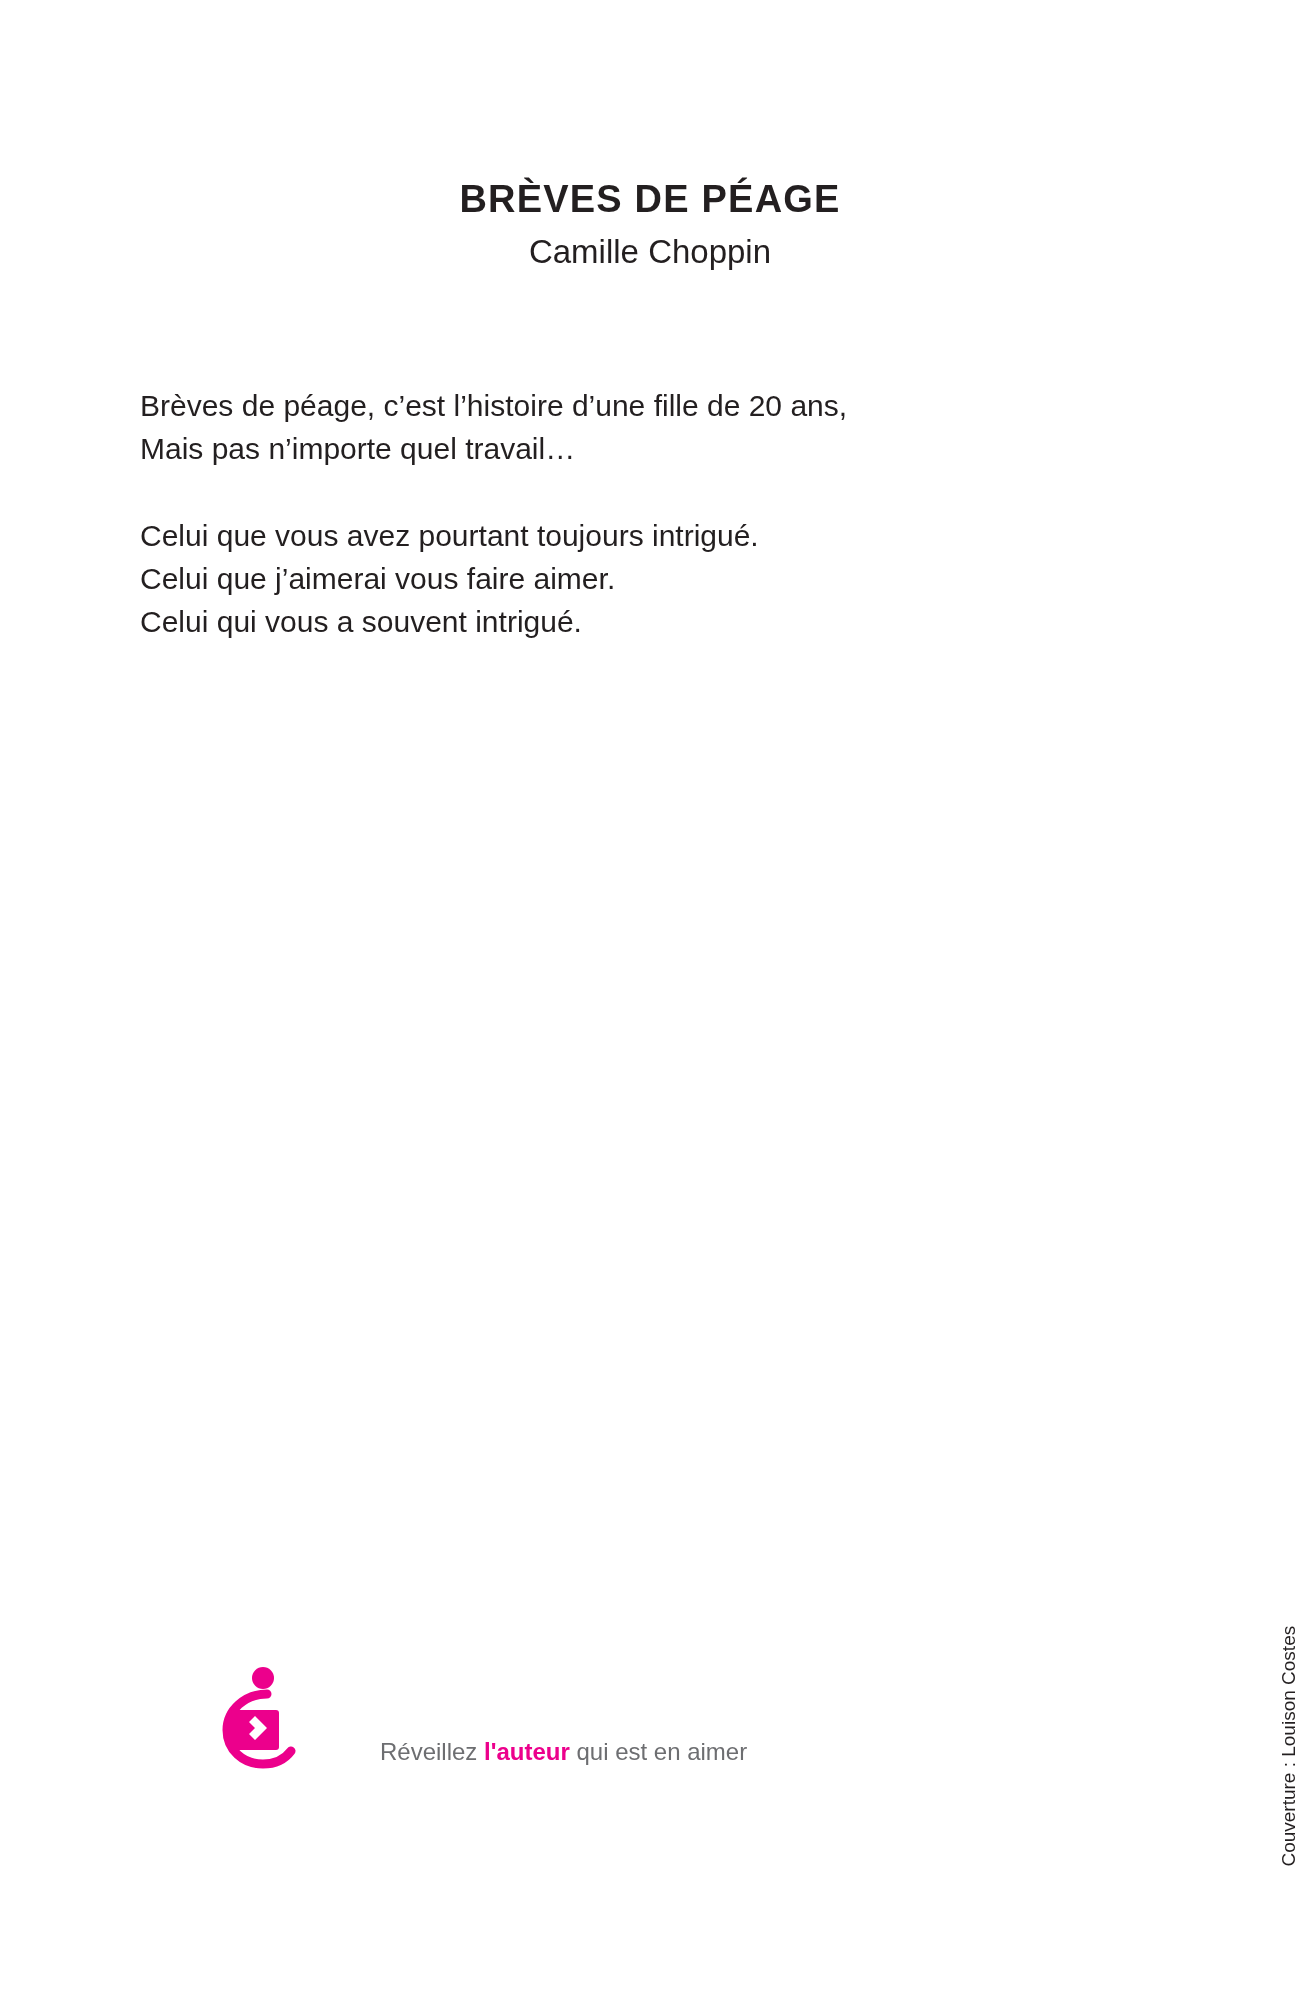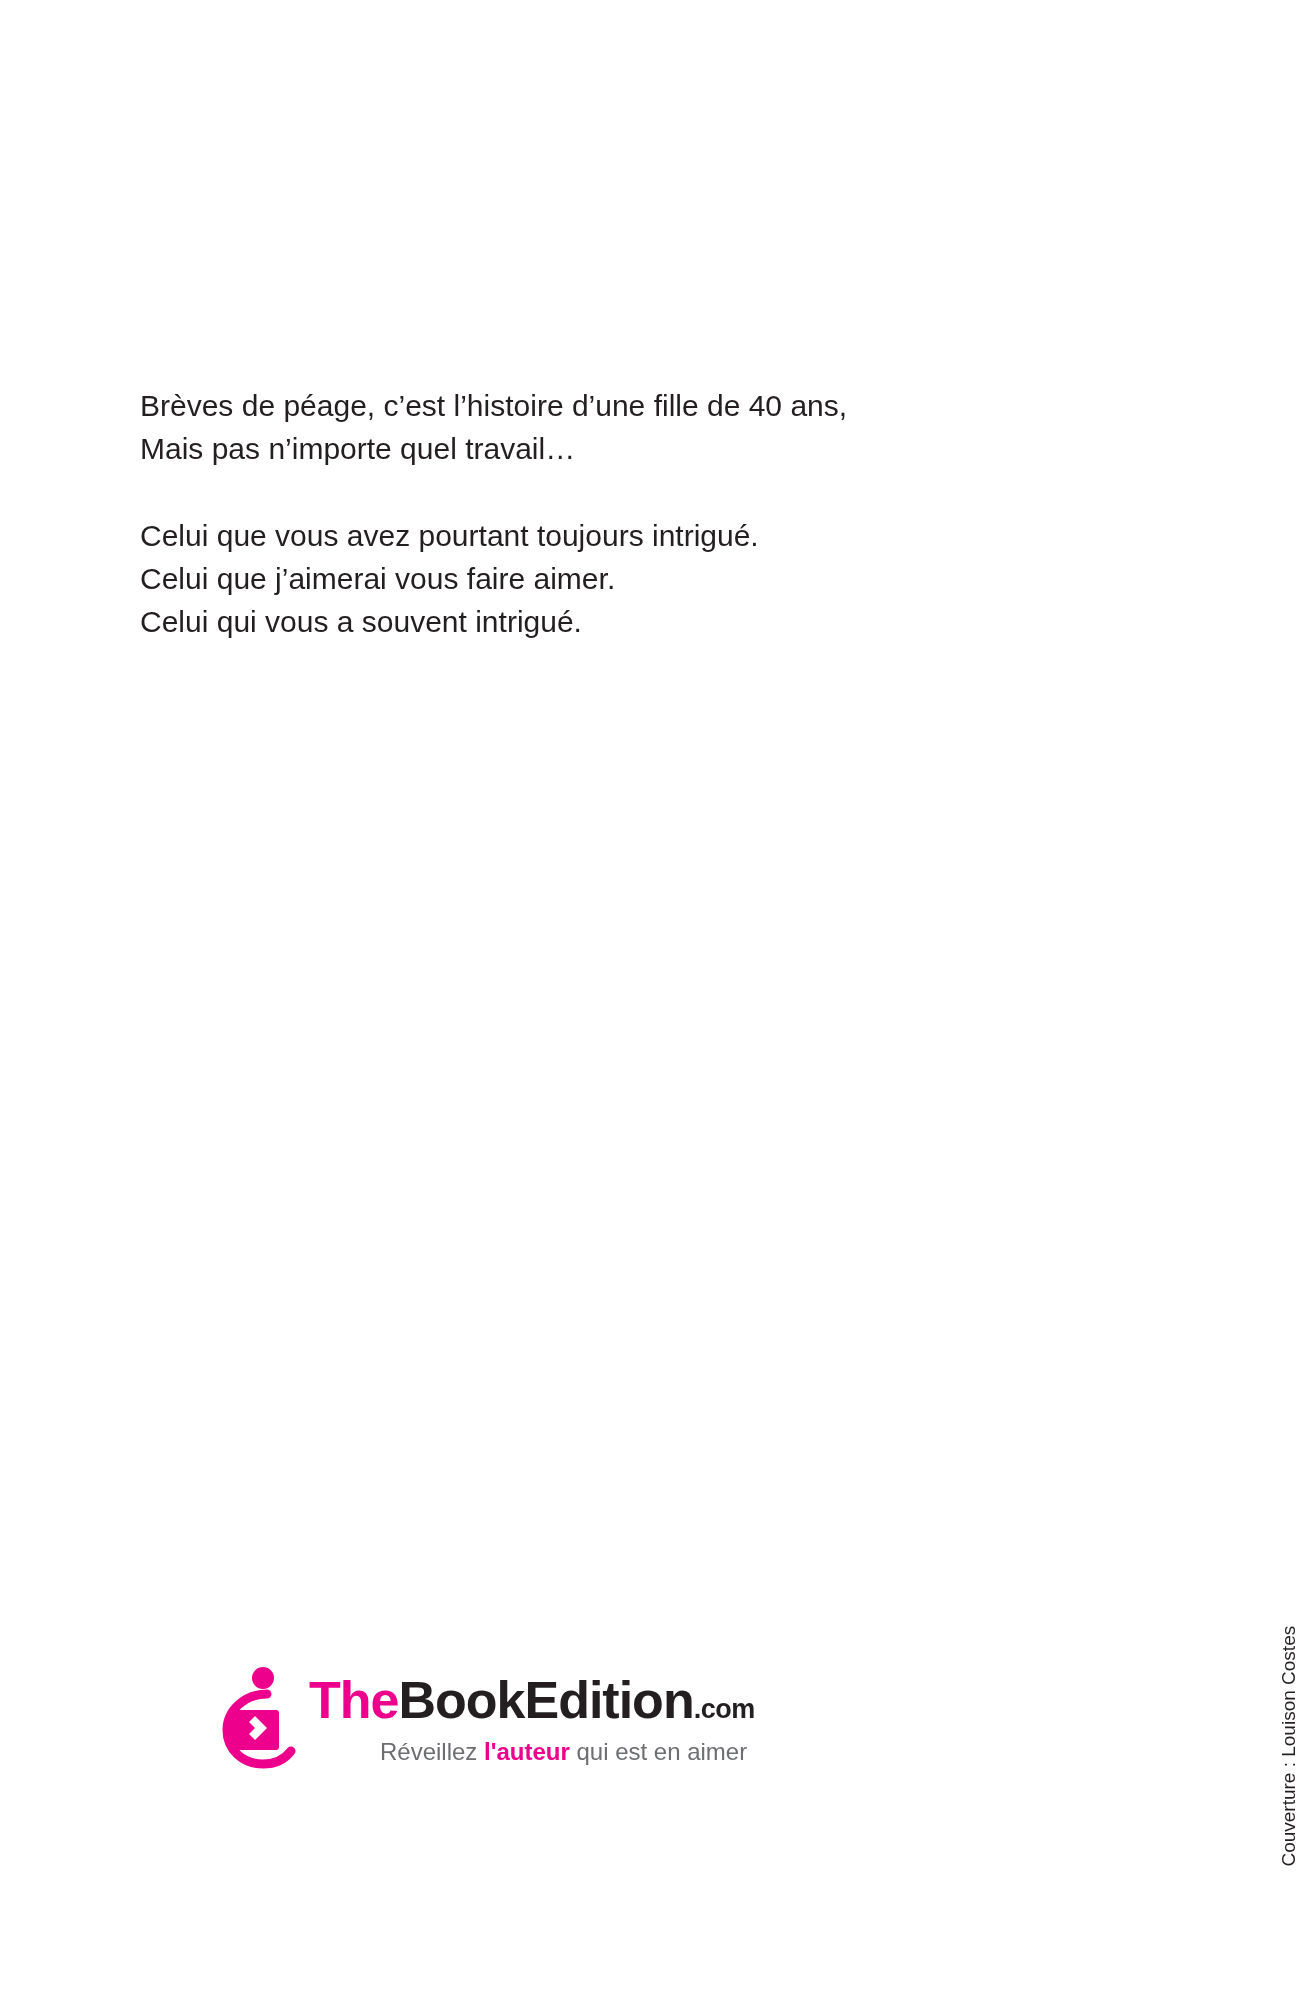--- a/index.html
+++ b/index.html
@@ -118,42 +118,43 @@
     color: #6d6e71;
     white-space: nowrap;
   }
   .logo-tagline .hl { color: #ec008c; font-weight: bold; }
 </style>
 </head>
 <body>
 
 <div class="page">
 
+  <div class="title-block">
+    <h1 class="book-title">BRÈVES DE PÉAGE</h1>
+    <div class="book-author">Camille Choppin</div>
+  </div>
 
   <div class="blurb">
-    <p>Brèves de péage, c’est l’histoire d’une fille de 40 ans,</p>
+    <p>Brèves de péage, c’est l’histoire d’une fille de 20 ans,</p>
     <p>Mais pas n’importe quel travail…</p>
     <div class="para-gap"></div>
     <p>Celui que vous avez pourtant toujours intrigué.</p>
     <p>Celui que j’aimerai vous faire aimer.</p>
     <p>Celui qui vous a souvent intrigué.</p>
   </div>
 
   <div class="credit">Couverture : Louison Costes</div>
 
   <div class="logo">
     <span class="logo-mark">
       <svg width="100" height="104" viewBox="0 0 100 104" xmlns="http://www.w3.org/2000/svg">
         <circle cx="58" cy="12" r="11" fill="#ec008c"></circle>
         <path d="M62 28 C40 28 22 44 22 64 C22 84 38 98 58 98 C70 98 80 93 86 85" fill="none" stroke="#ec008c" stroke-width="9" stroke-linecap="round"></path>
         <rect x="26" y="44" width="48" height="40" rx="3" fill="#ec008c"></rect>
         <path d="M50 50 L62 62 L50 74 L44 68 L50 62 L44 56 Z" fill="#ffffff"></path>
       </svg>
     </span>
-    <div class="logo-wordmark">
-      <span class="w-the">The</span><span class="w-book">Book</span><span class="w-edition">Edition</span><span class="w-dotcom">.com</span>
-    </div>
     <div class="logo-tagline">
       <span>Réveillez </span><span class="hl">l'auteur</span><span> qui est en aimer</span>
     </div>
   </div>
 
 </div>
 
 </body></html>

